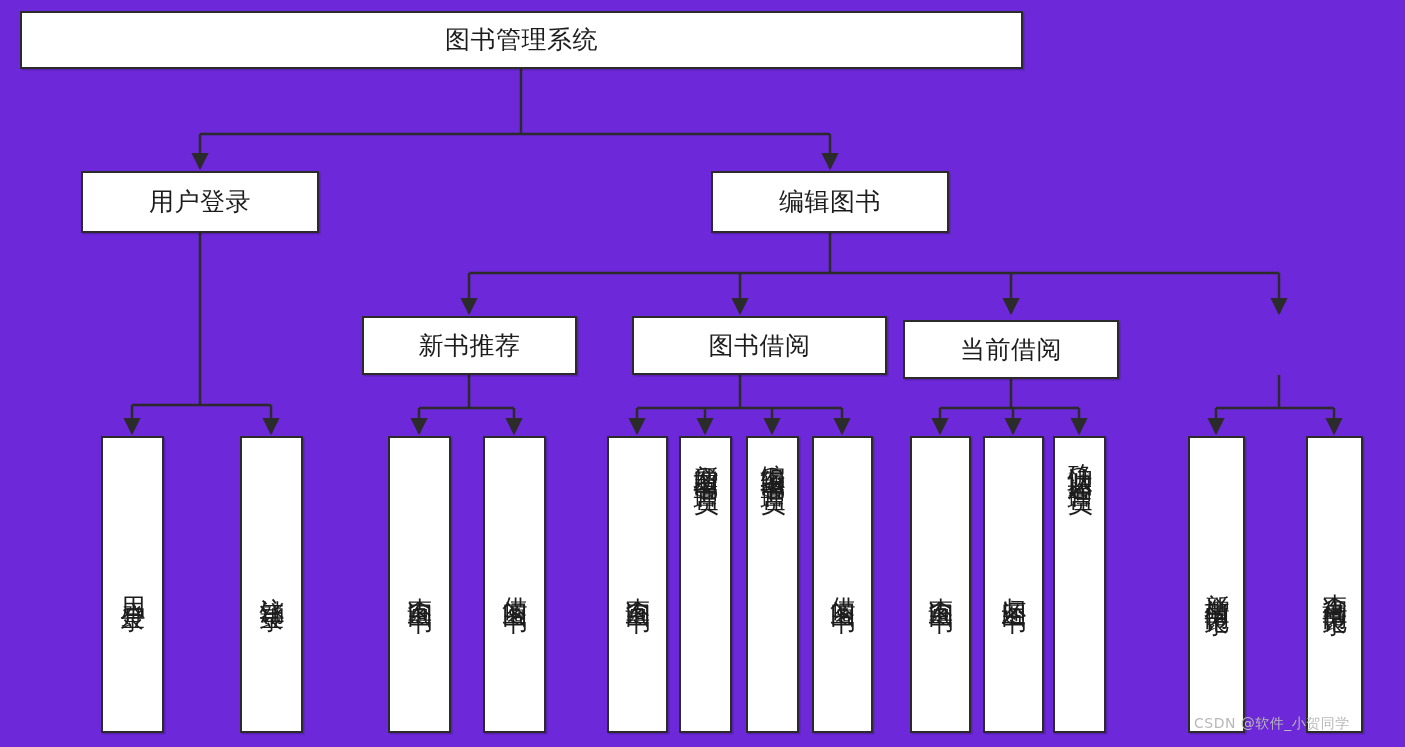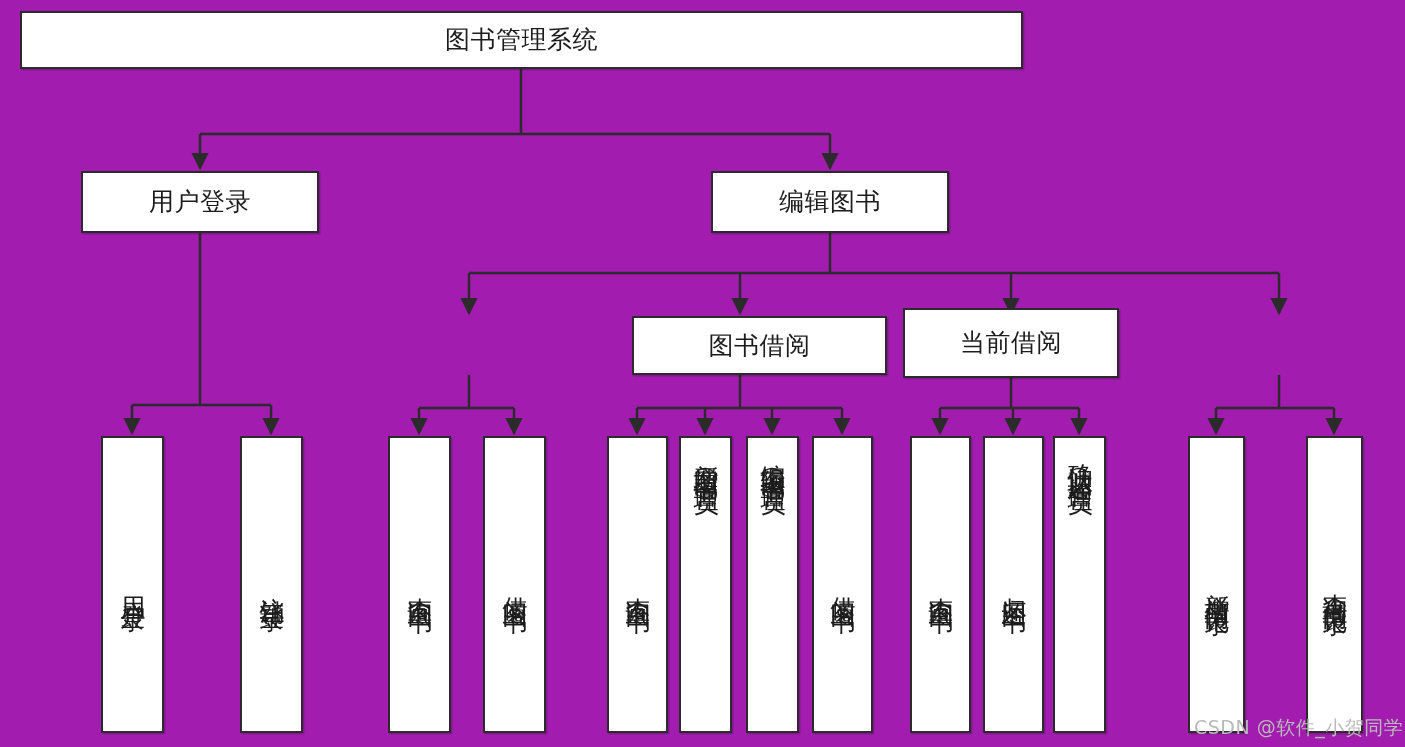--- a/index.html
+++ b/index.html
@@ -7,21 +7,21 @@
     padding: 0;
     background: #ffffff;
   }
   body {
     font-family: "DejaVu Sans", "Liberation Sans", sans-serif;
   }
   #canvas {
     position: relative;
     width: 1405px;
     height: 747px;
-    background: #a21caf;
+    background: #6d28d9;
     overflow: hidden;
   }
   #edges {
     position: absolute;
     left: 0; top: 0;
     width: 1405px;
     height: 747px;
     pointer-events: none;
   }
   .node {
@@ -52,21 +52,21 @@
     text-orientation: upright;
     font-size: 25px;
     line-height: 1.35;
     letter-spacing: 4px;
     margin: 0 auto;
   }
   .node.vert.mid .lbl { margin-top: auto; margin-bottom: auto; }
   .watermark {
     position: absolute;
     color: #b9b9b9;
-    font-size: 19px;
+    font-size: 14px;
     white-space: nowrap;
     letter-spacing: 0.5px;
     font-family: "DejaVu Sans", "Liberation Sans", sans-serif;
   }
 </style>
 </head>
 <body>
 
 <div id="canvas">
 
@@ -124,24 +124,27 @@
     <span class="lbl">图书管理系统</span>
   </div>
 
   <div class="node horiz" style="left: 81px; top: 171px; width: 238px; height: 62px;">
     <span class="lbl">用户登录</span>
   </div>
   <div class="node horiz" style="left: 711px; top: 171px; width: 238px; height: 62px;">
     <span class="lbl">编辑图书</span>
   </div>
 
+  <div class="node horiz" style="left: 362px; top: 316px; width: 215px; height: 59px;">
+    <span class="lbl">新书推荐</span>
+  </div>
   <div class="node horiz" style="left: 632px; top: 316px; width: 255px; height: 59px;">
     <span class="lbl">图书借阅</span>
   </div>
-  <div class="node horiz" style="left: 903px; top: 308px; width: 216px; height: 70px;">
+  <div class="node horiz" style="left: 903px; top: 320px; width: 216px; height: 59px;">
     <span class="lbl">当前借阅</span>
   </div>
 
   <div class="node vert mid" style="left: 101px; top: 436px; width: 63px; height: 297px;">
     <span class="lbl">用户登录</span>
   </div>
   <div class="node vert mid" style="left: 240px; top: 436px; width: 63px; height: 297px;">
     <span class="lbl">注销登录</span>
   </div>
   <div class="node vert mid" style="left: 388px; top: 436px; width: 63px; height: 297px;">

